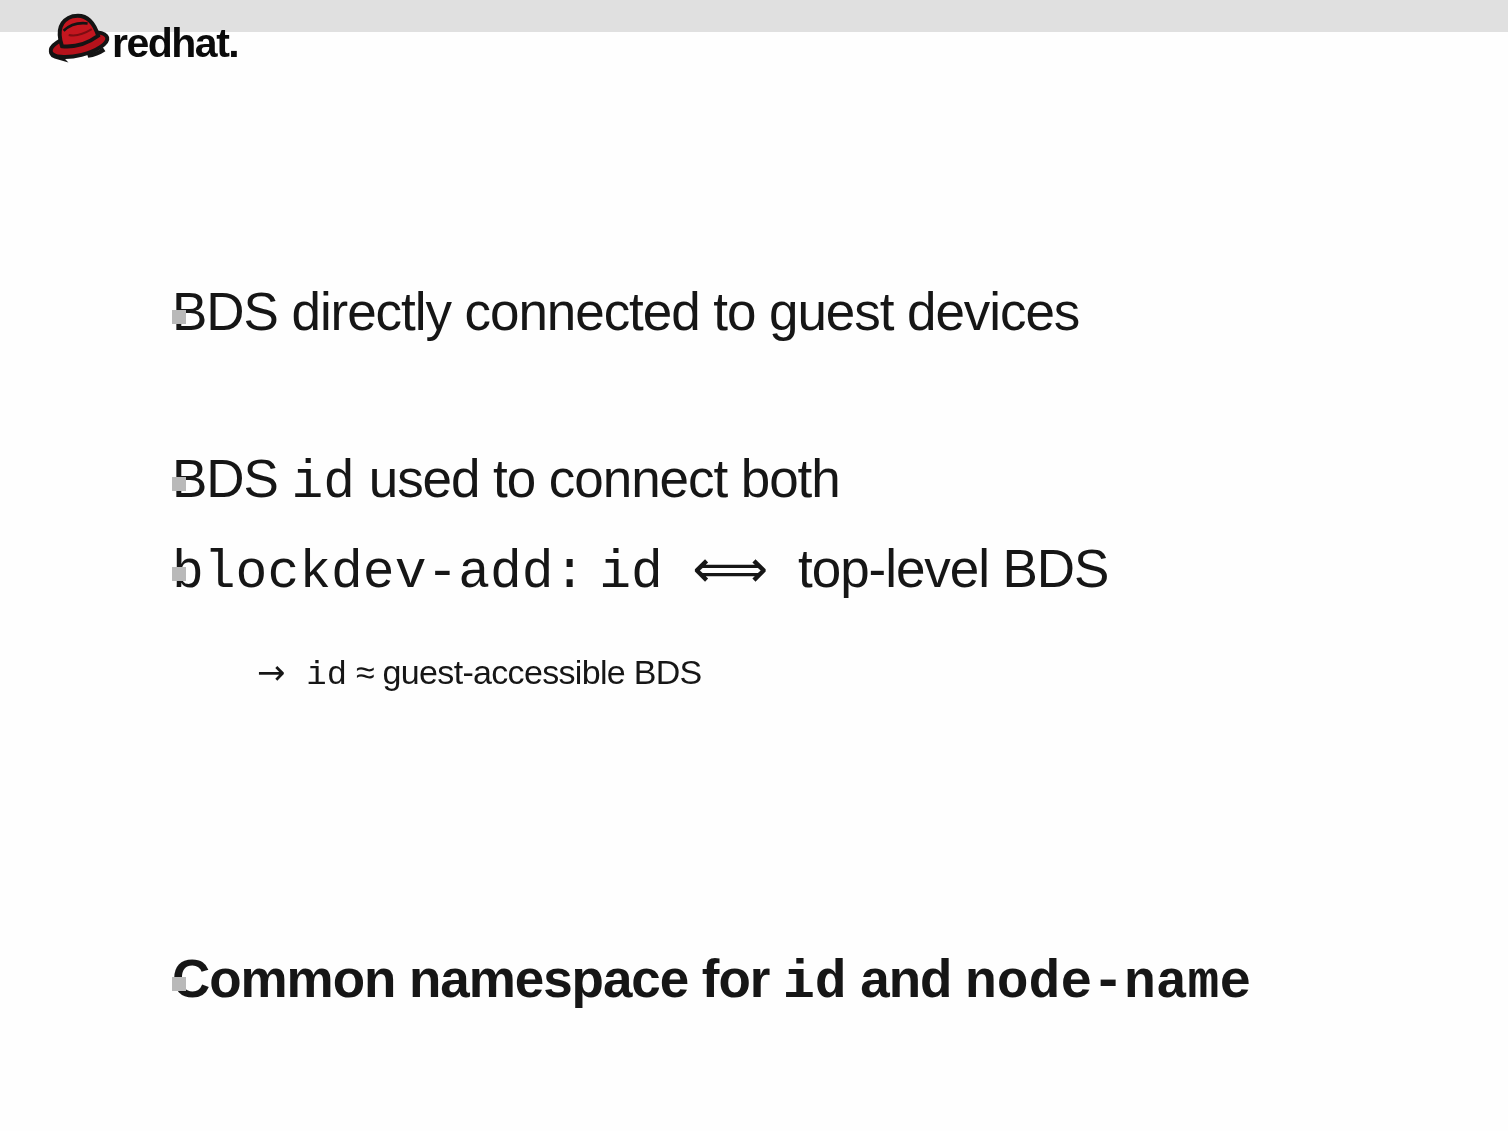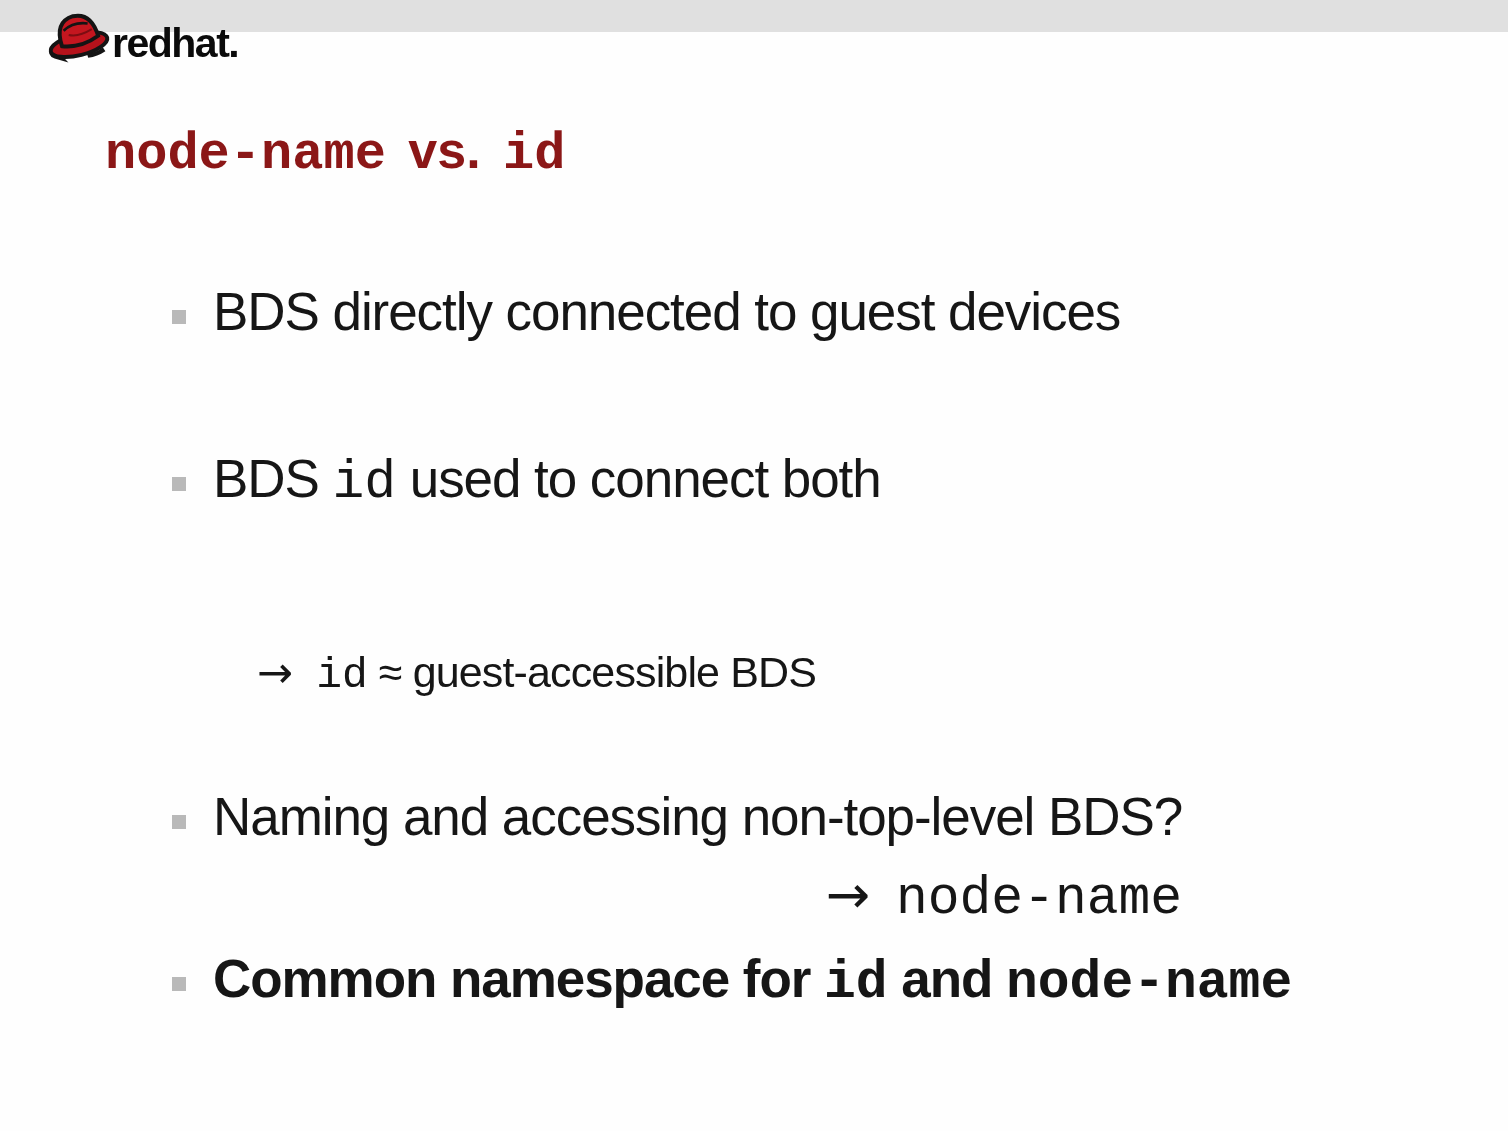--- a/index.html
+++ b/index.html
@@ -42,24 +42,24 @@
   
   .row{
     position:absolute;left:172px;
     font-size:53px;line-height:78px;letter-spacing:-0.02em;
     white-space:nowrap;color:#161616;
   }
   .row .sq{
     position:absolute;left:0;top:37px;width:14px;height:14px;
     background:#b9b9b9;
   }
-  .row .txt{margin-left:41px;text-align:right;}
+  .row .txt{}
   .sub{
     position:absolute;
-    font-size:43px;line-height:78px;letter-spacing:-0.02em;
+    font-size:34px;line-height:78px;letter-spacing:-0.02em;
     white-space:nowrap;color:#161616;text-align:right;
   }
   .mono{
     font-family:"Liberation Mono","DejaVu Sans Mono",monospace;
     letter-spacing:0;
   }
   .arrow{font-family:"DejaVu Sans",sans-serif;letter-spacing:0;}
   .arrow.long{margin:0 16px;}
   .arrow.right{margin-right:12px;}
   .r-b1{top:273px;}
@@ -85,59 +85,53 @@
       <g transform="rotate(-14 48 40)">
         <path d="M20 54 Q17 16 47 14 Q75 15 77 52 Q48 64 20 54 Z" fill="#c4161f" stroke="#141414" stroke-width="6"></path>
         <path d="M28 32 Q45 22 66 30" stroke="#141414" stroke-width="4" fill="none"></path>
         <path d="M34 40 Q48 47 70 40" stroke="#7c0d12" stroke-width="3" fill="none"></path>
       </g>
       <path d="M62 72 Q76 70 86 62 L90 68 Q78 76 64 78 Z" fill="#141414"></path>
     </svg>
     <span class="brand"><b>red</b><span class="light">hat.</span></span>
   </div>
 
-  <h1 class="title">
-    <span class="mono">node-name</span>
-    <span class="vs">vs.</span>
-    <span class="mono">id</span>
-  </h1>
 
   <div class="row r-b1">
     <span class="sq"></span>
     <div class="txt">
       <div class="line">BDS directly connected to guest devices</div>
     </div>
   </div>
 
   <div class="row r-b2">
     <span class="sq"></span>
     <div class="txt">
       <span>BDS</span>
       <span class="mono">id</span>
       <span>used to connect both</span>
     </div>
   </div>
 
+  <div class="row r-b3">
+    <span class="sq"></span>
+    <div class="txt">
+      <span class="mono">blockdev-add:</span>
+      <span class="mono">id</span>
+      <span class="arrow long">⟺</span>
+      <span>top-level BDS</span>
+    </div>
+  </div>
 
   <div class="sub s-b3">
     <span class="arrow right">→</span>
     <span class="mono">id</span>
     <span>≈ guest-accessible BDS</span>
   </div>
 
-  <div class="row r-b4">
-    <span class="sq"></span>
-    <div class="txt">
-      <div class="line">Naming and accessing non-top-level BDS?</div>
-      <div class="line">
-        <span class="arrow right">→</span>
-        <span class="mono">node-name</span>
-      </div>
-    </div>
-  </div>
 
   <div class="row r-b5">
     <span class="sq"></span>
     <div class="txt">
       <span>Common namespace for</span>
       <span class="mono">id</span>
       <span>and</span>
       <span class="mono">node-name</span>
     </div>
   </div>

